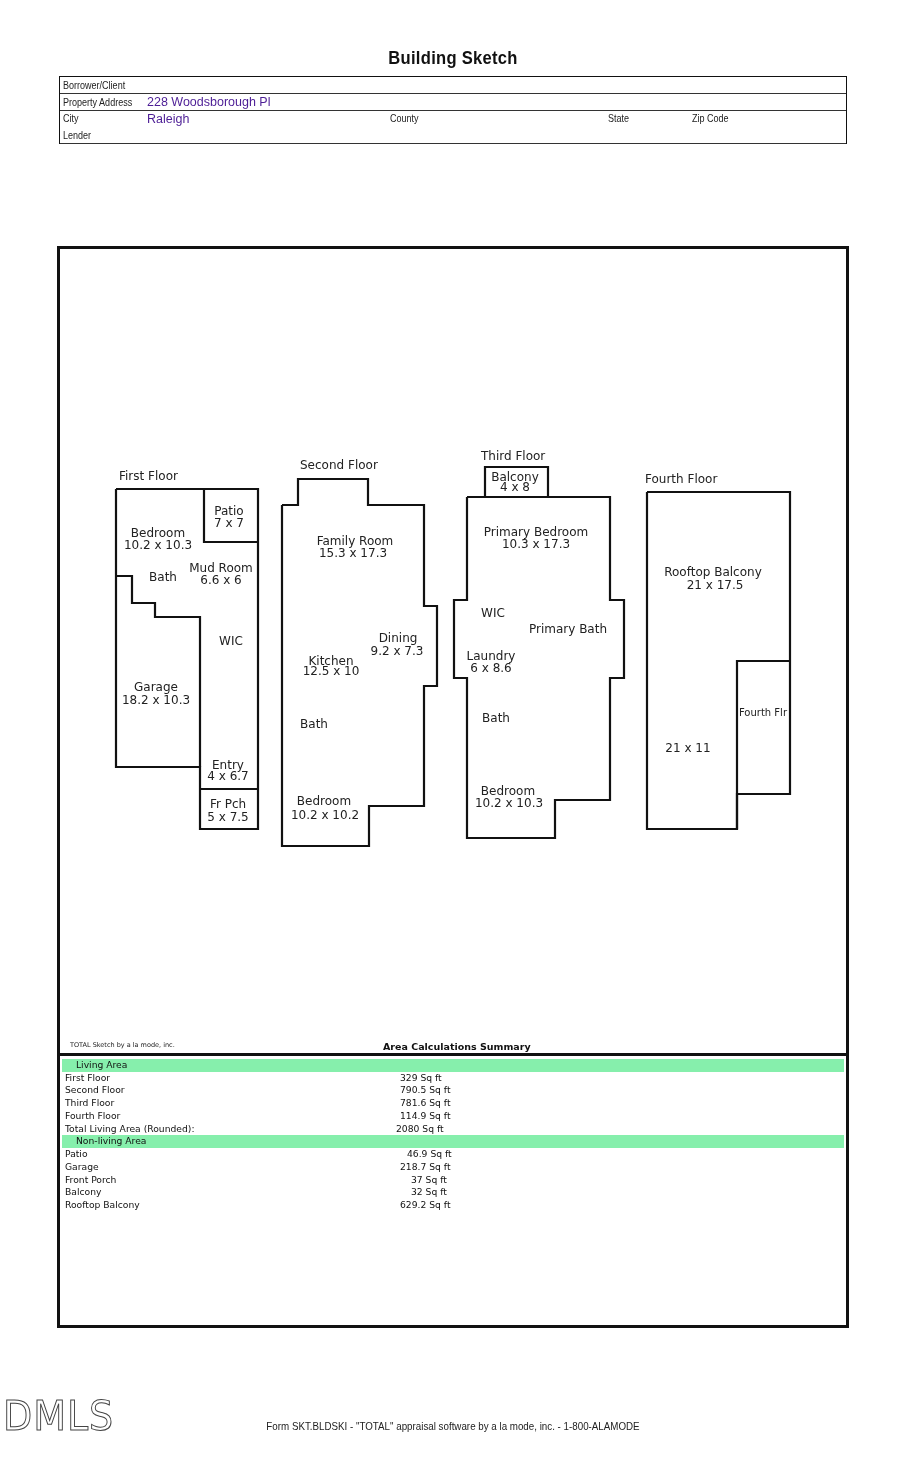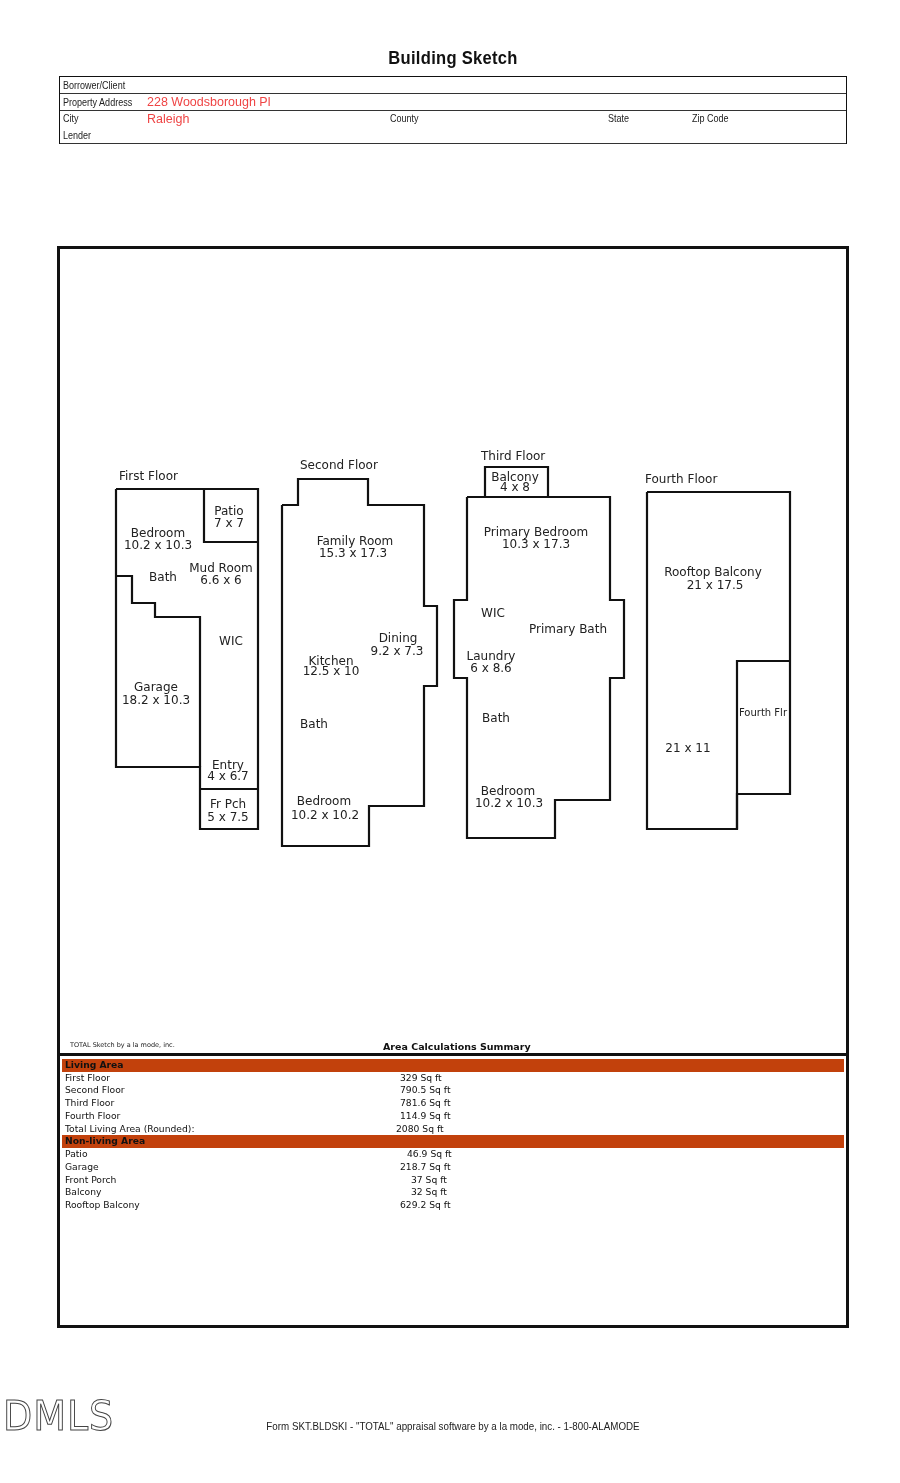--- a/index.html
+++ b/index.html
@@ -2,30 +2,30 @@
 <html><head>
 <meta charset="utf-8">
 <style>
   html, body { margin: 0; padding: 0; background: #ffffff; }
   body { width: 900px; height: 1483px; position: relative; overflow: hidden; font-family: "DejaVu Sans", sans-serif; color: #111; }
   .title { position: absolute; left: 0; width: 906px; top: 48px; text-align: center; font-family: "Liberation Sans", sans-serif; font-weight: bold; font-size: 18px; letter-spacing: 0.3px; transform: scaleX(0.92); }
   .hdr { position: absolute; left: 59px; top: 76px; width: 786px; height: 66px; border: 1.5px solid #111; box-sizing: content-box; }
   .hdr .row { position: absolute; left: 0; right: 0; height: 16px; border-bottom: 1px solid #333; font-family: "Liberation Sans", sans-serif; }
   .hdr .row:last-child { border-bottom: none; }
   .lbl { position: absolute; top: 2px; font-size: 11px; transform: scaleX(0.82); transform-origin: left top; white-space: nowrap; color: #222; }
-  .val { position: absolute; top: 1px; font-size: 12.5px; white-space: nowrap; color: #ef4444; }
+  .val { position: absolute; top: 1px; font-size: 12.5px; white-space: nowrap; color: #4c1d95; }
   .frame { position: absolute; left: 57px; top: 246px; width: 786px; height: 1076px; border: 3px solid #111; }
   .divider { position: absolute; left: 57px; top: 1053px; width: 792px; height: 3px; background: #111; }
   svg.sketch { position: absolute; left: 0; top: 0; }
   .sk-text { font-family: "DejaVu Sans", sans-serif; font-size: 12px; fill: #222; }
   .sk-small { font-family: "DejaVu Sans", sans-serif; font-size: 10px; fill: #222; }
   .credit { position: absolute; left: 70px; top: 1041px; font-size: 6.5px; color: #222; font-family: "DejaVu Sans", sans-serif; }
   .sum-title { position: absolute; left: 383px; top: 1041px; font-size: 9.5px; font-weight: bold; font-family: "DejaVu Sans", sans-serif; }
   .sum { position: absolute; left: 62px; top: 1059px; width: 782px; font-family: "DejaVu Sans", sans-serif; font-size: 9.2px; }
-  .sum .sec { background: #c2410c; height: 12.5px; line-height: 12.5px; font-weight: bold; padding-left: 3px; }
+  .sum .sec { background: #86efac; height: 12.5px; line-height: 12.5px; font-weight: normal; padding-left: 14px; }
   .sum .line { height: 12.8px; line-height: 12.8px; position: relative; padding-left: 3px; }
   .sum .line .v { position: absolute; left: 338px; }
   .sum .line.bold { font-weight: normal; }
   .footer { position: absolute; left: 0; width: 906px; top: 1420px; text-align: center; font-family: "Liberation Sans", sans-serif; font-size: 11.5px; transform: scaleX(0.85); color: #222; }
   .logo { position: absolute; left: 3px; top: 1393px; font-family: "DejaVu Sans", sans-serif; font-weight: 100; font-size: 40px; letter-spacing: 1px; color: #555; -webkit-text-stroke: 0; transform: scaleX(0.95); transform-origin: left top; }
   .logo span { font-weight: normal; color: transparent; -webkit-text-stroke: 1px #444; }
 </style>
 </head>
 <body>
 

